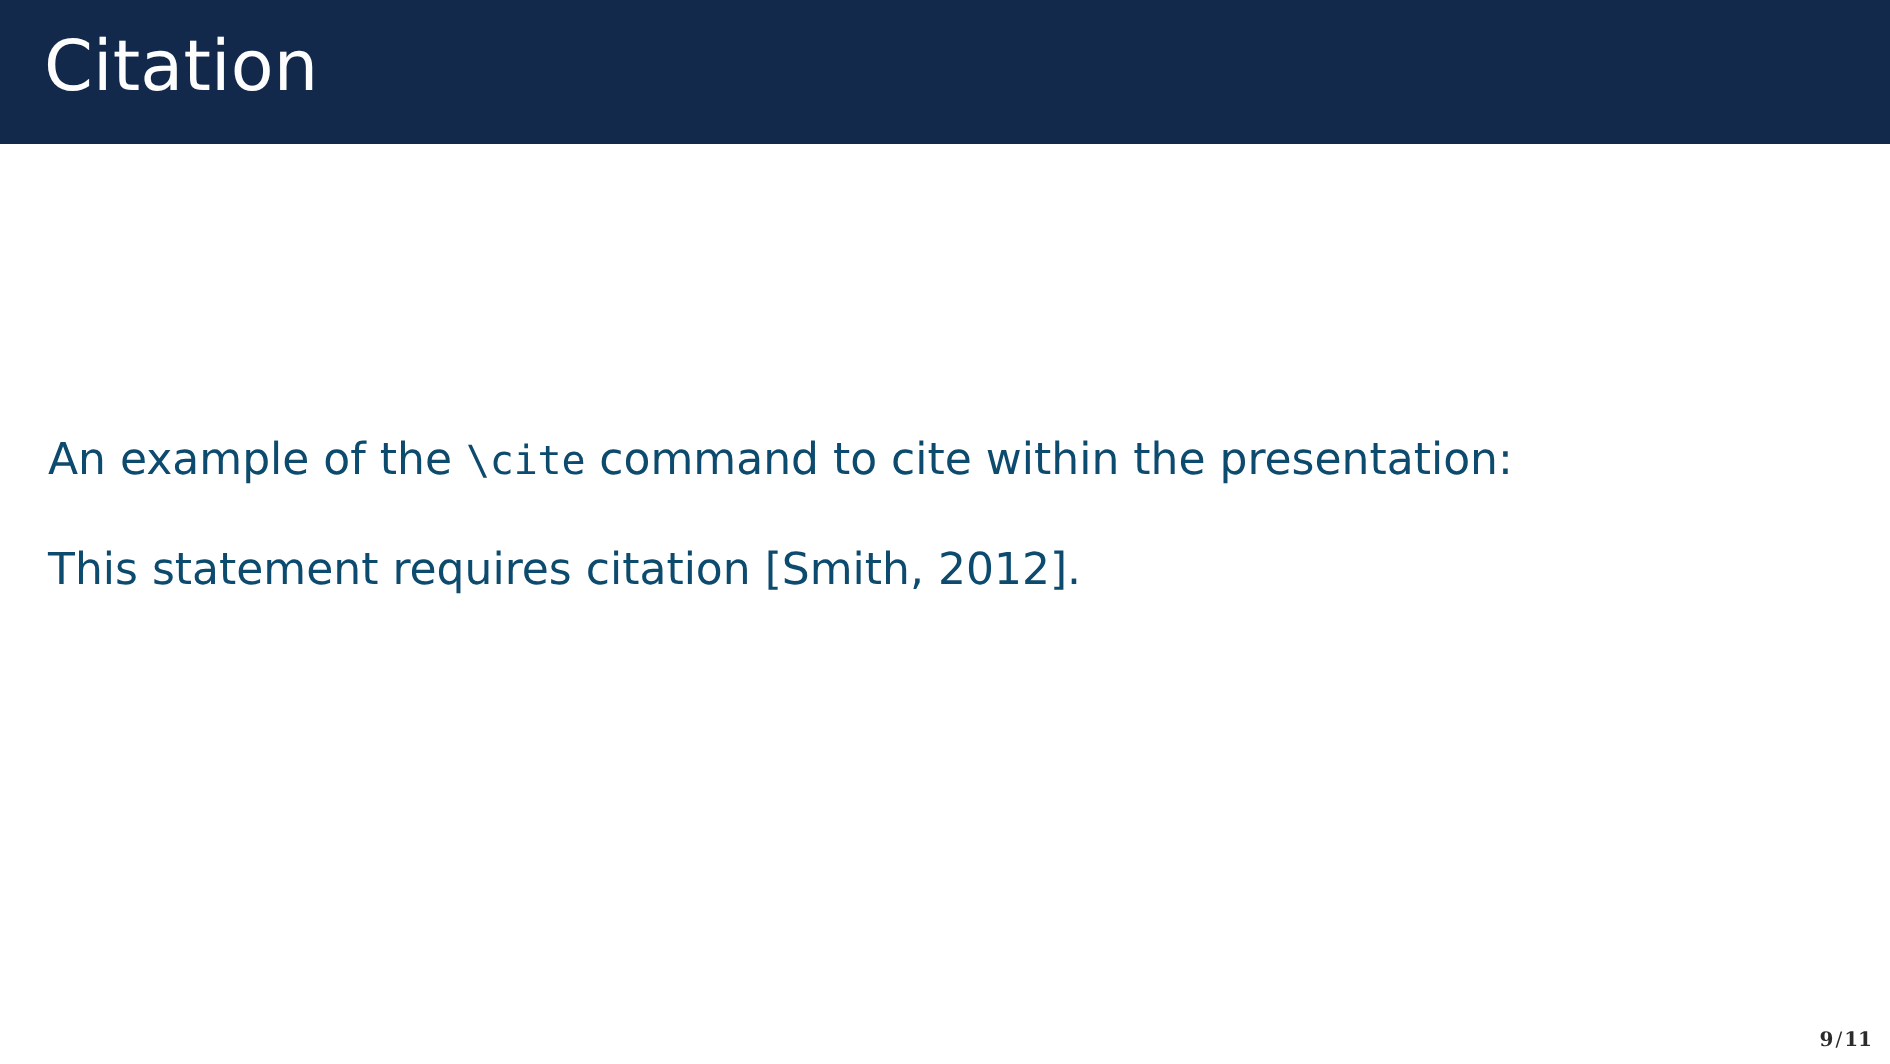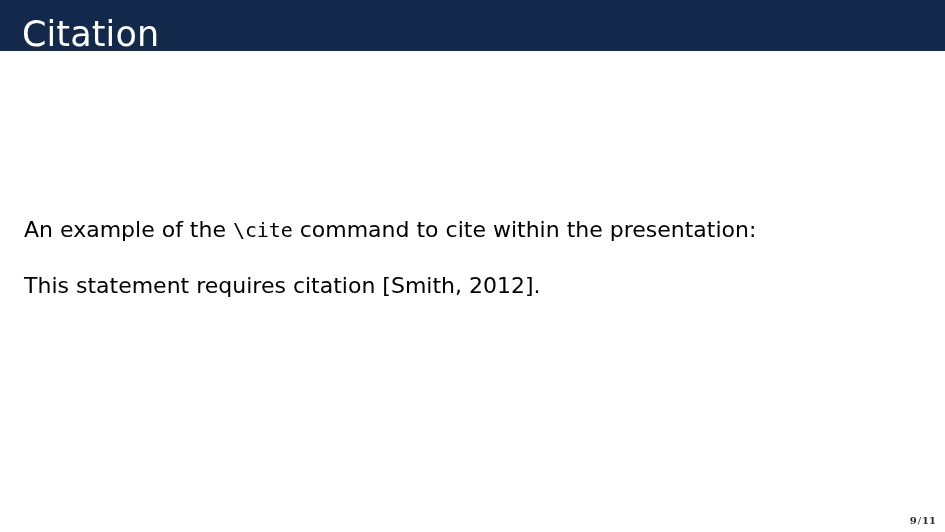--- a/index.html
+++ b/index.html
@@ -21,21 +21,21 @@
     height: 532px;
     background: #ffffff;
   }
 
   
   .title-bar {
     position: absolute;
     left: 0;
     top: 0;
     width: 945px;
-    height: 51px;
+    height: 72px;
     background: #13294b;
   }
   .title-text {
     position: absolute;
     left: 22px;
     top: 12px;
     font-family: "DejaVu Sans", sans-serif;
     font-size: 35px;
     font-weight: 400;
     line-height: 44px;
@@ -53,21 +53,21 @@
     height: 430px;
   }
 
   .para {
     position: absolute;
     left: 24px;
     font-family: "DejaVu Sans", sans-serif;
     font-size: 22px;
     font-weight: 400;
     line-height: 28px;
-    color: #000000;
+    color: #0c4a6e;
     white-space: nowrap;
   }
   .para-1 { top: 151px; }
   .para-2 { top: 207px; }
 
   .mono {
     font-family: "DejaVu Sans Mono", monospace;
     font-size: 20px;
     letter-spacing: -0.1px;
   }

